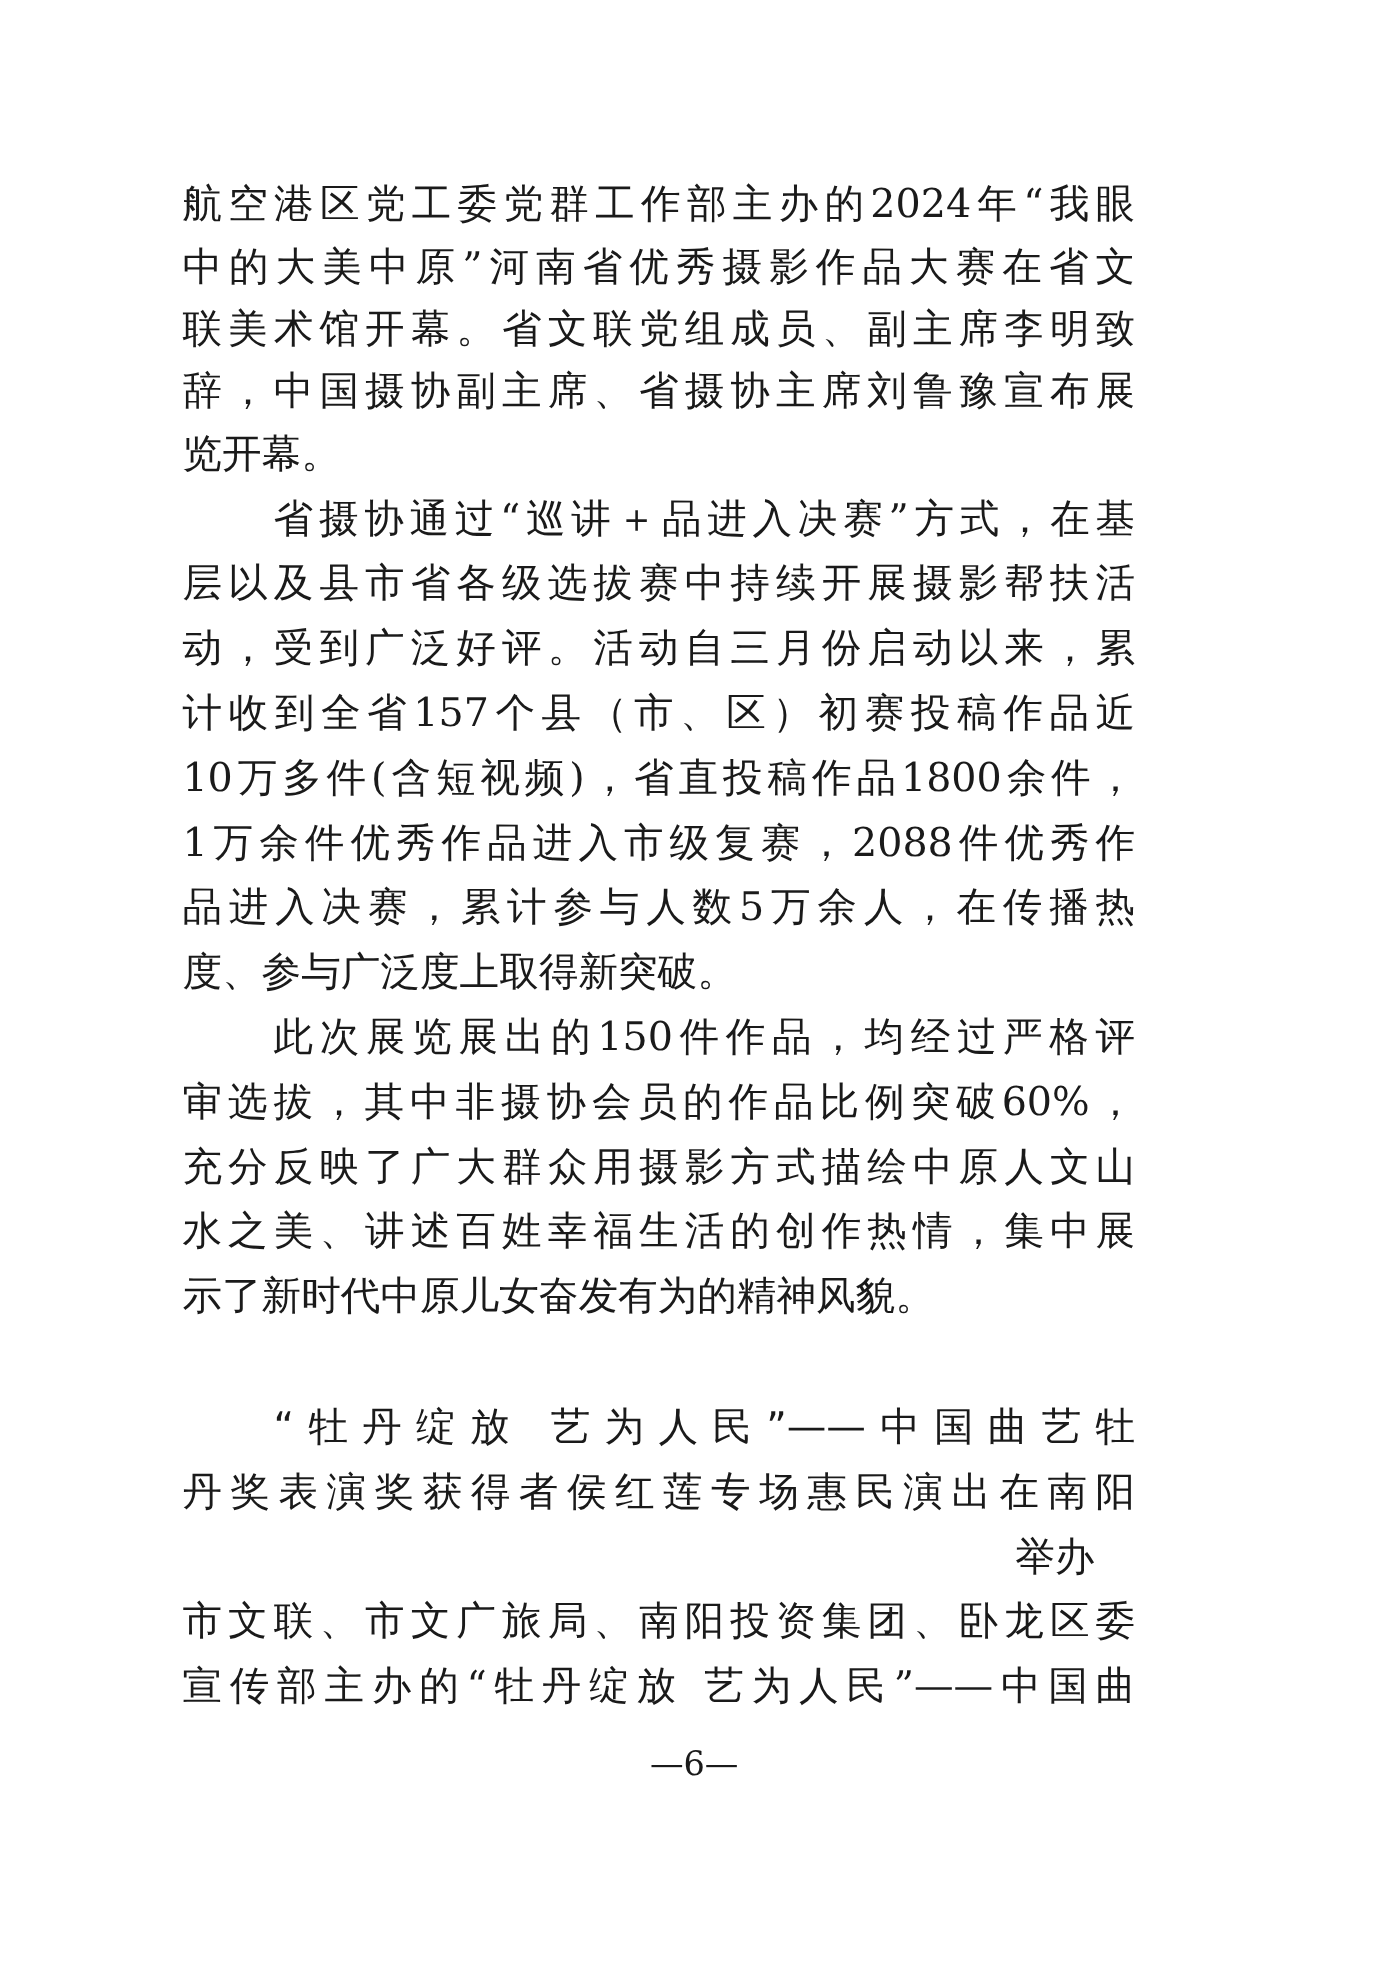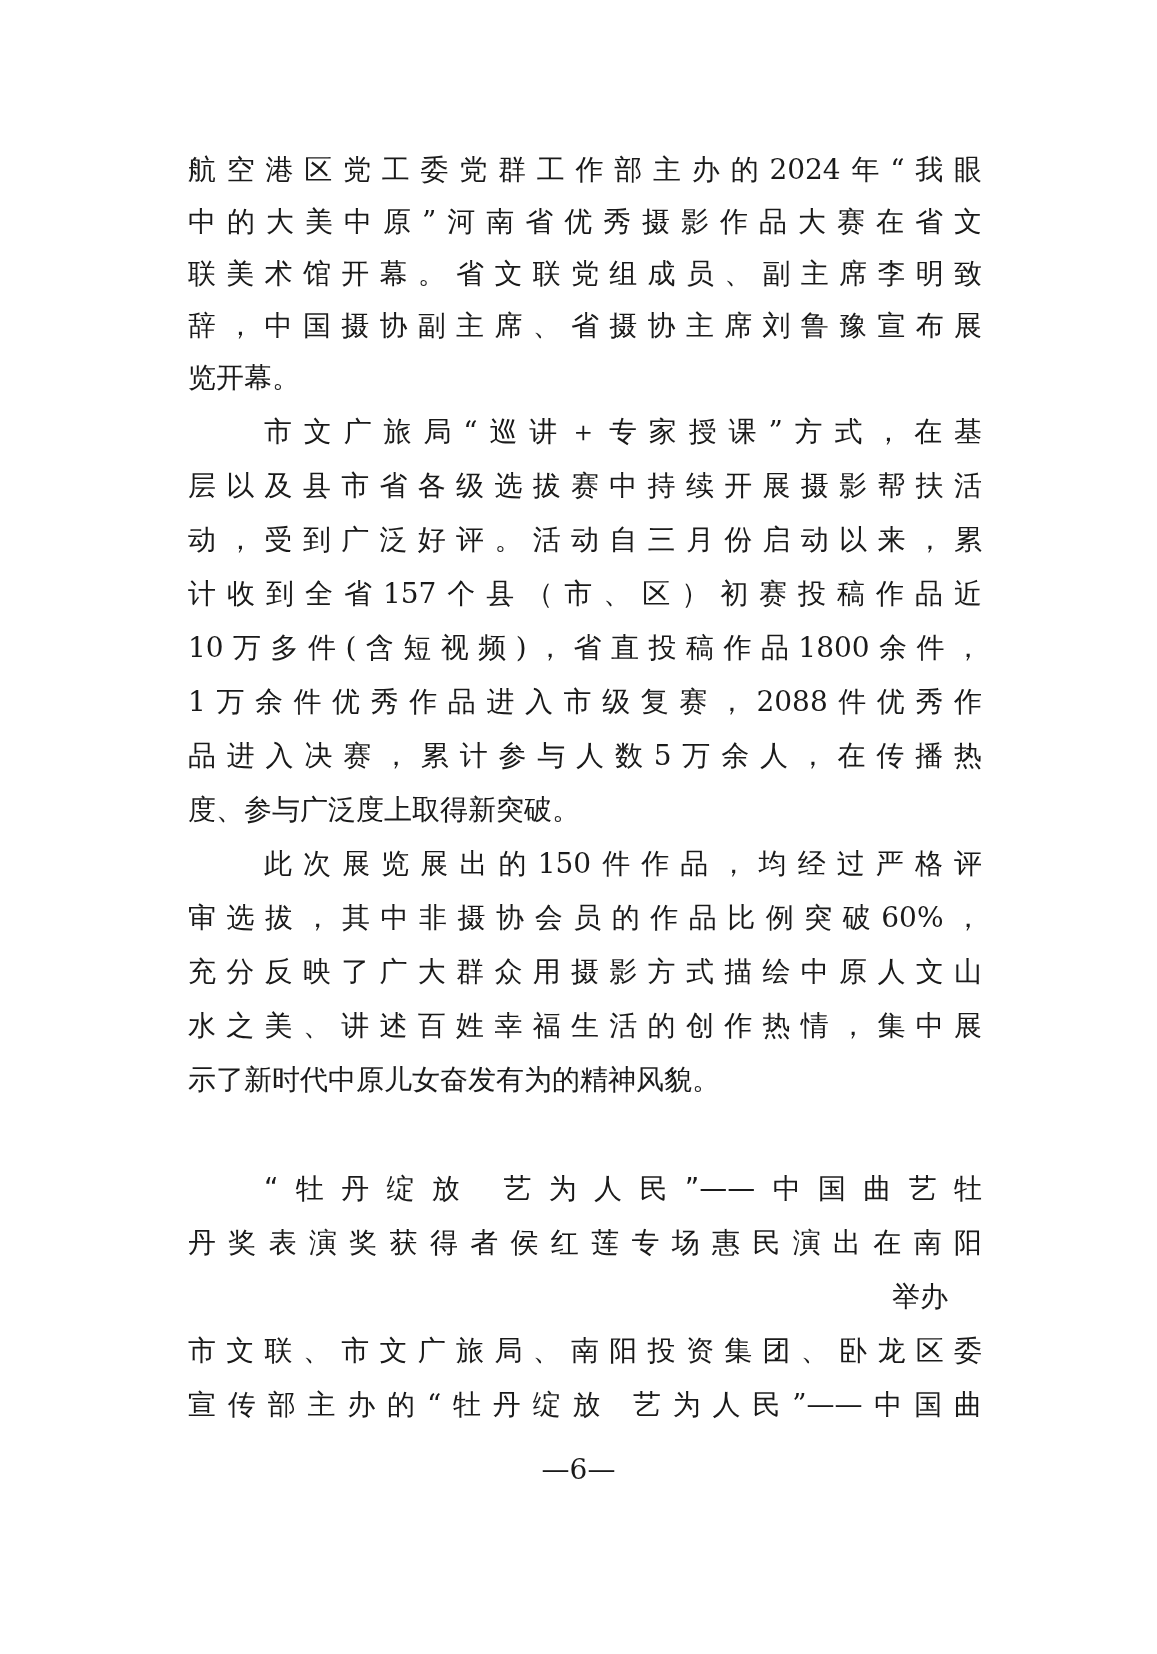--- a/index.html
+++ b/index.html
@@ -1,38 +1,38 @@
 <!DOCTYPE html>
 <html><head>
 <meta charset="utf-8">
 <style>
   html, body { margin:0; padding:0; background:#ffffff; }
   body { width:1157px; height:1654px; position:relative; overflow:hidden;
          font-family: "DejaVu Serif", "Liberation Serif", serif; color:#1a1a1a; }
   .line { position:absolute; left:152px; width:794px; height:52px;
-          font-size:28px; line-height:52px; white-space:nowrap;
-          text-align:justify; text-align-last:justify; letter-spacing:0;margin-left:36px; }
+          font-size:33px; line-height:52px; white-space:nowrap;
+          text-align:justify; text-align-last:justify; letter-spacing:0; }
   .line.last { text-align-last:left; }
   .indent { padding-left:76px; width:718px; }
   .bold { font-family: "DejaVu Sans", "Liberation Sans", sans-serif; font-weight:normal; }
   .page-number { position:absolute; top:1452px; left:0; width:1157px; text-align:center;
                  font-size:28px; line-height:36px; }
 </style>
 </head>
 <body>
 
 <div>
 
   <div class="line" style="top:144px">航空港区党工委党群工作部主办的2024年“我眼</div>
   <div class="line" style="top:196px">中的大美中原”河南省优秀摄影作品大赛在省文</div>
   <div class="line" style="top:248px">联美术馆开幕。省文联党组成员、副主席李明致</div>
   <div class="line" style="top:300px">辞，中国摄协副主席、省摄协主席刘鲁豫宣布展</div>
   <div class="line last" style="top:352px">览开幕。</div>
 
-  <div class="line indent" style="top:406px">市文广旅局“巡讲＋专家授课”方式，在基</div>
+  <div class="line indent" style="top:406px">省摄协通过“巡讲＋品进入决赛”方式，在基</div>
   <div class="line" style="top:460px">层以及县市省各级选拔赛中持续开展摄影帮扶活</div>
   <div class="line" style="top:514px">动，受到广泛好评。活动自三月份启动以来，累</div>
   <div class="line" style="top:568px">计收到全省157个县（市、区）初赛投稿作品近</div>
   <div class="line" style="top:622px">10万多件(含短视频)，省直投稿作品1800余件，</div>
   <div class="line" style="top:676px">1万余件优秀作品进入市级复赛，2088件优秀作</div>
   <div class="line" style="top:730px">品进入决赛，累计参与人数5万余人，在传播热</div>
   <div class="line last" style="top:784px">度、参与广泛度上取得新突破。</div>
 
   <div class="line indent" style="top:838px">此次展览展出的150件作品，均经过严格评</div>
   <div class="line" style="top:892px">审选拔，其中非摄协会员的作品比例突破60%，</div>

